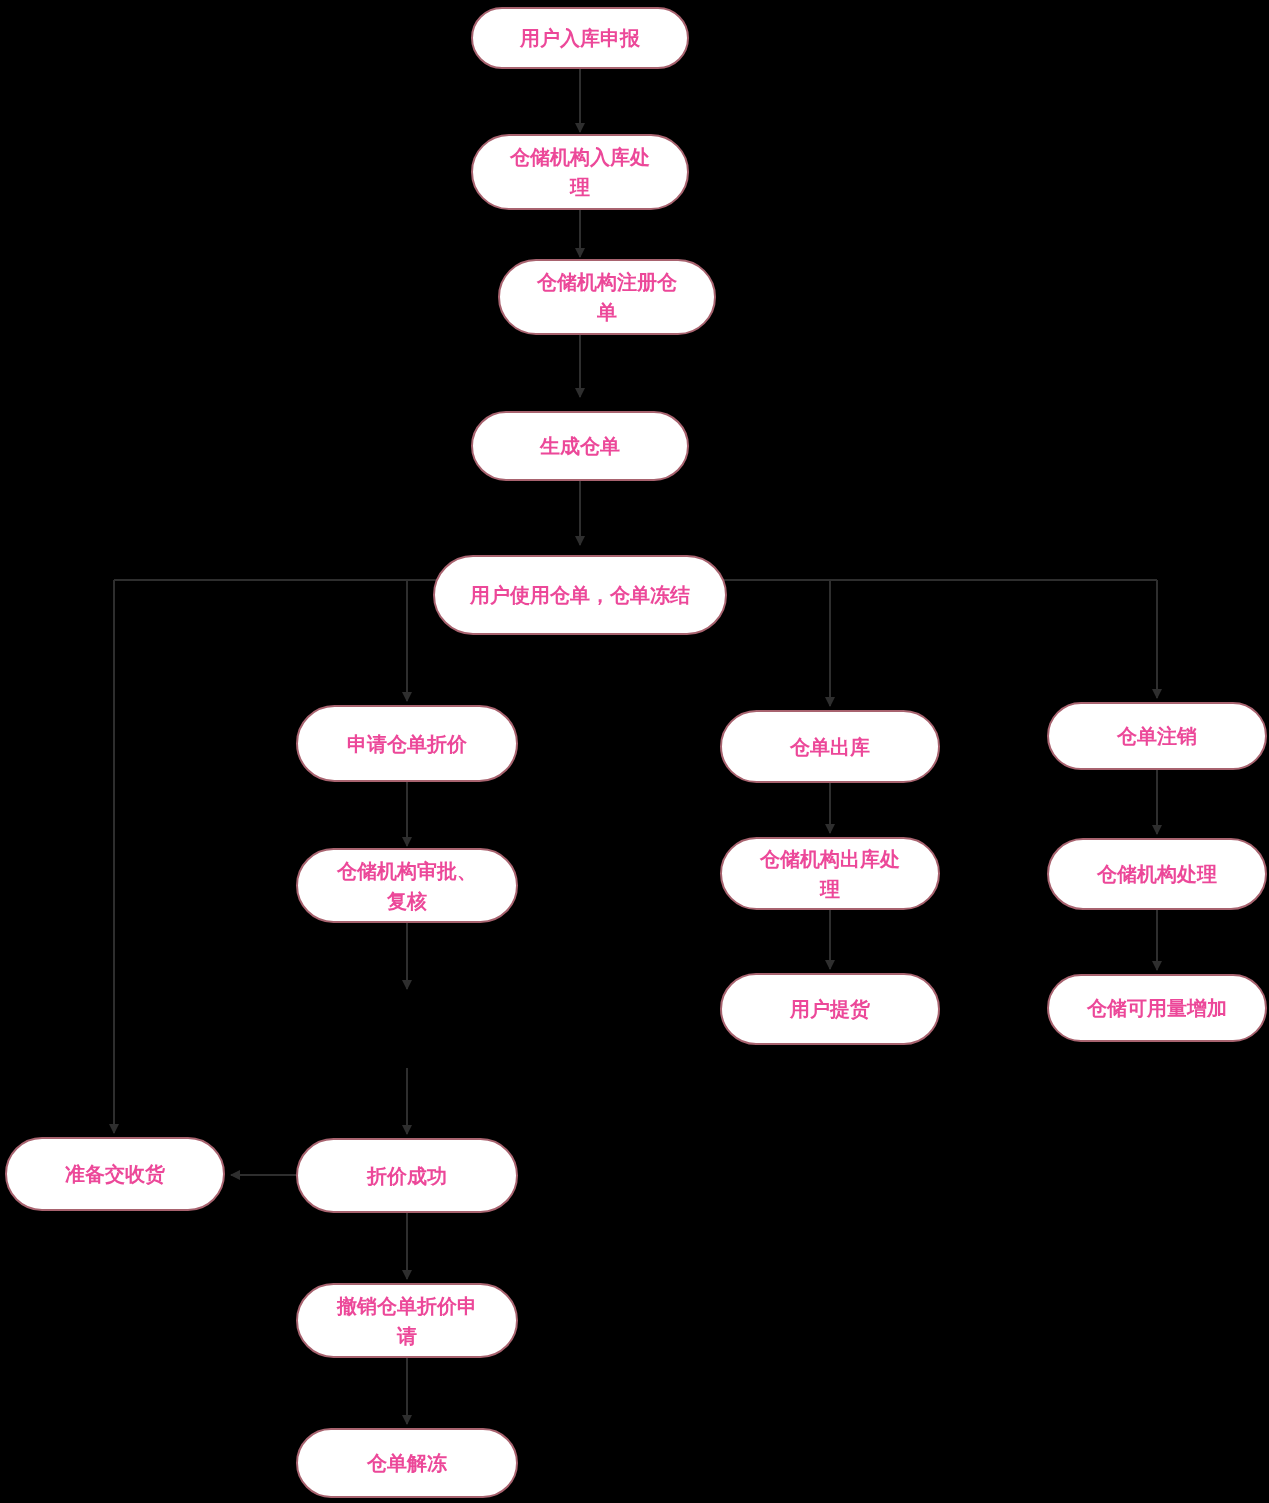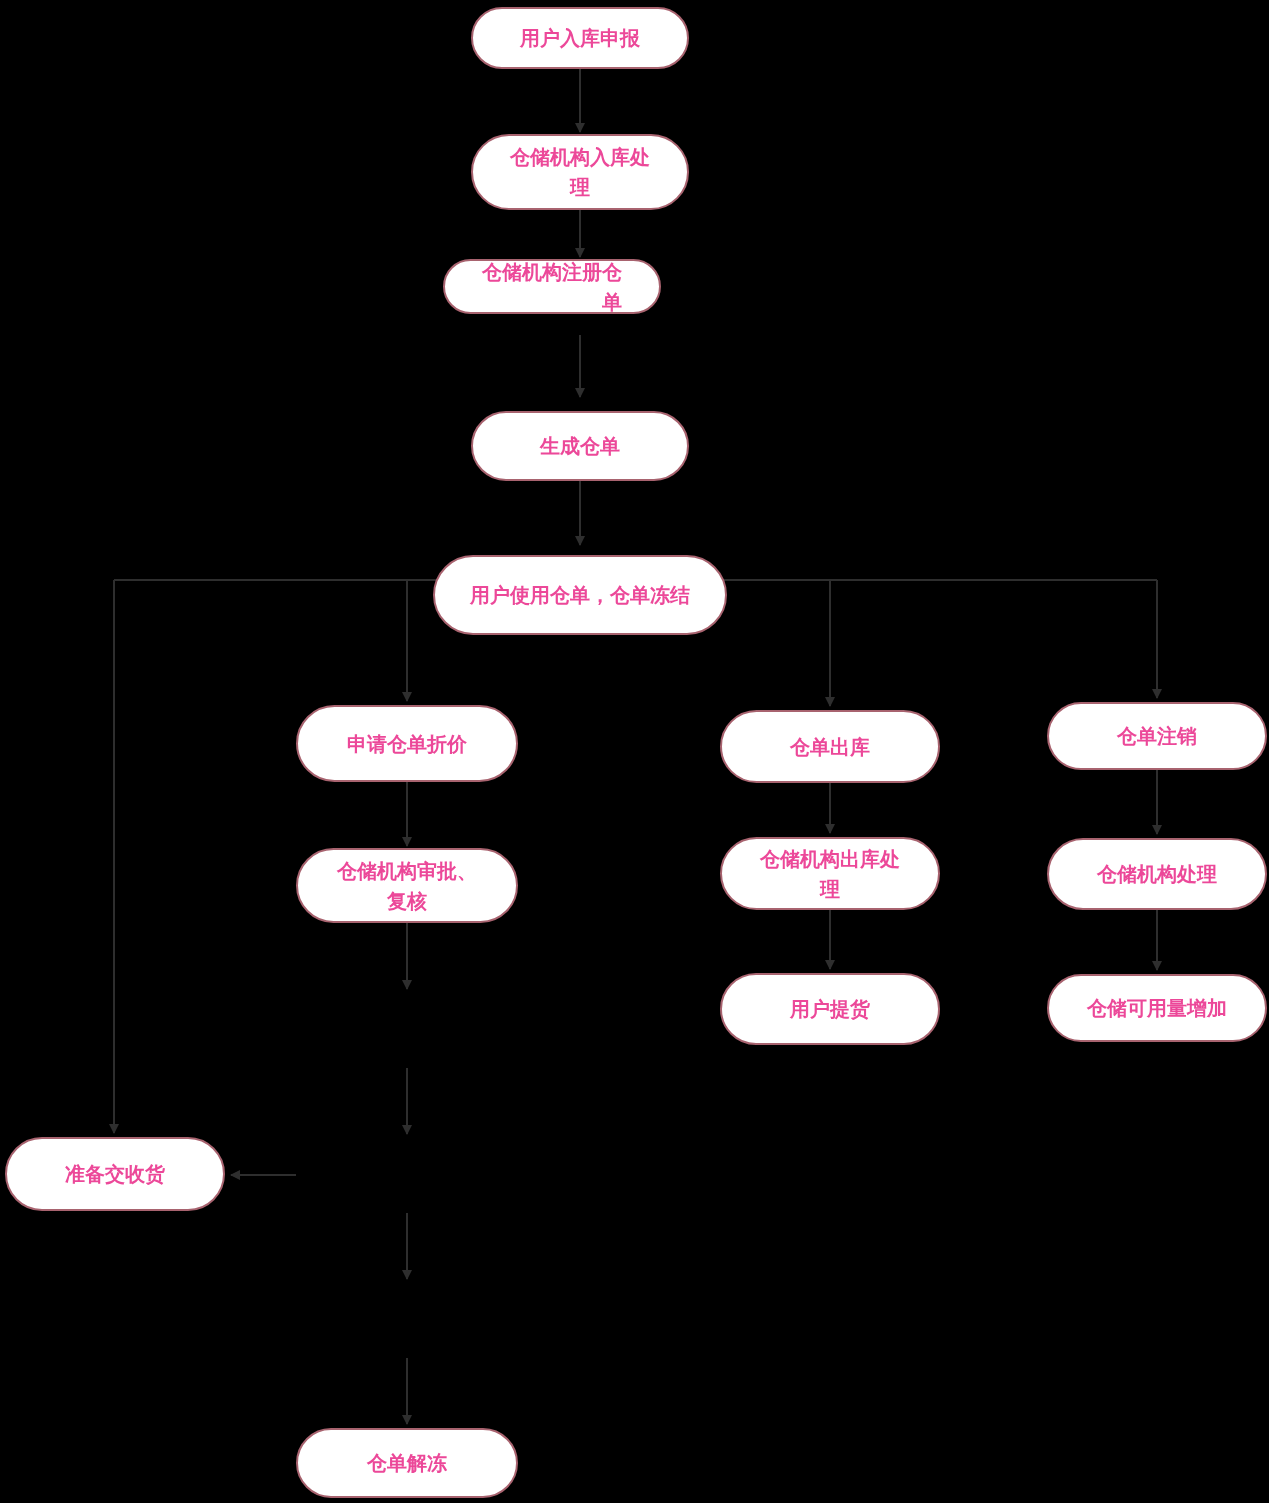--- a/index.html
+++ b/index.html
@@ -67,21 +67,21 @@
 
   <div class="node" style="left:471px;top:7px;width:218px;height:62px;">
     <span>用户入库申报</span>
   </div>
 
   <div class="node" style="left:471px;top:134px;width:218px;height:76px;">
     <span>仓储机构入库处
 理</span>
   </div>
 
-  <div class="node" style="left:443px;top:259px;width:218px;height:55px;text-align:right;">
+  <div class="node" style="left:498px;top:259px;width:218px;height:76px;">
     <span>仓储机构注册仓
 单</span>
   </div>
 
   <div class="node" style="left:471px;top:411px;width:218px;height:70px;">
     <span>生成仓单</span>
   </div>
 
   <div class="node" style="left:433px;top:547px;width:294px;height:80px;margin-top:8px;">
     <span>用户使用仓单，仓单冻结</span>
@@ -90,25 +90,32 @@
   <div class="node" style="left:296px;top:705px;width:222px;height:77px;">
     <span>申请仓单折价</span>
   </div>
 
   <div class="node" style="left:296px;top:848px;width:222px;height:75px;">
     <span>仓储机构审批、
 复核</span>
   </div>
 
 
+  <div class="node" style="left:296px;top:1138px;width:222px;height:75px;">
+    <span>折价成功</span>
+  </div>
 
   <div class="node" style="left:5px;top:1137px;width:220px;height:74px;">
     <span>准备交收货</span>
   </div>
 
+  <div class="node" style="left:296px;top:1283px;width:222px;height:75px;">
+    <span>撤销仓单折价申
+请</span>
+  </div>
 
   <div class="node" style="left:296px;top:1428px;width:222px;height:70px;">
     <span>仓单解冻</span>
   </div>
 
   <div class="node" style="left:720px;top:710px;width:220px;height:73px;">
     <span>仓单出库</span>
   </div>
 
   <div class="node" style="left:720px;top:837px;width:220px;height:73px;">

